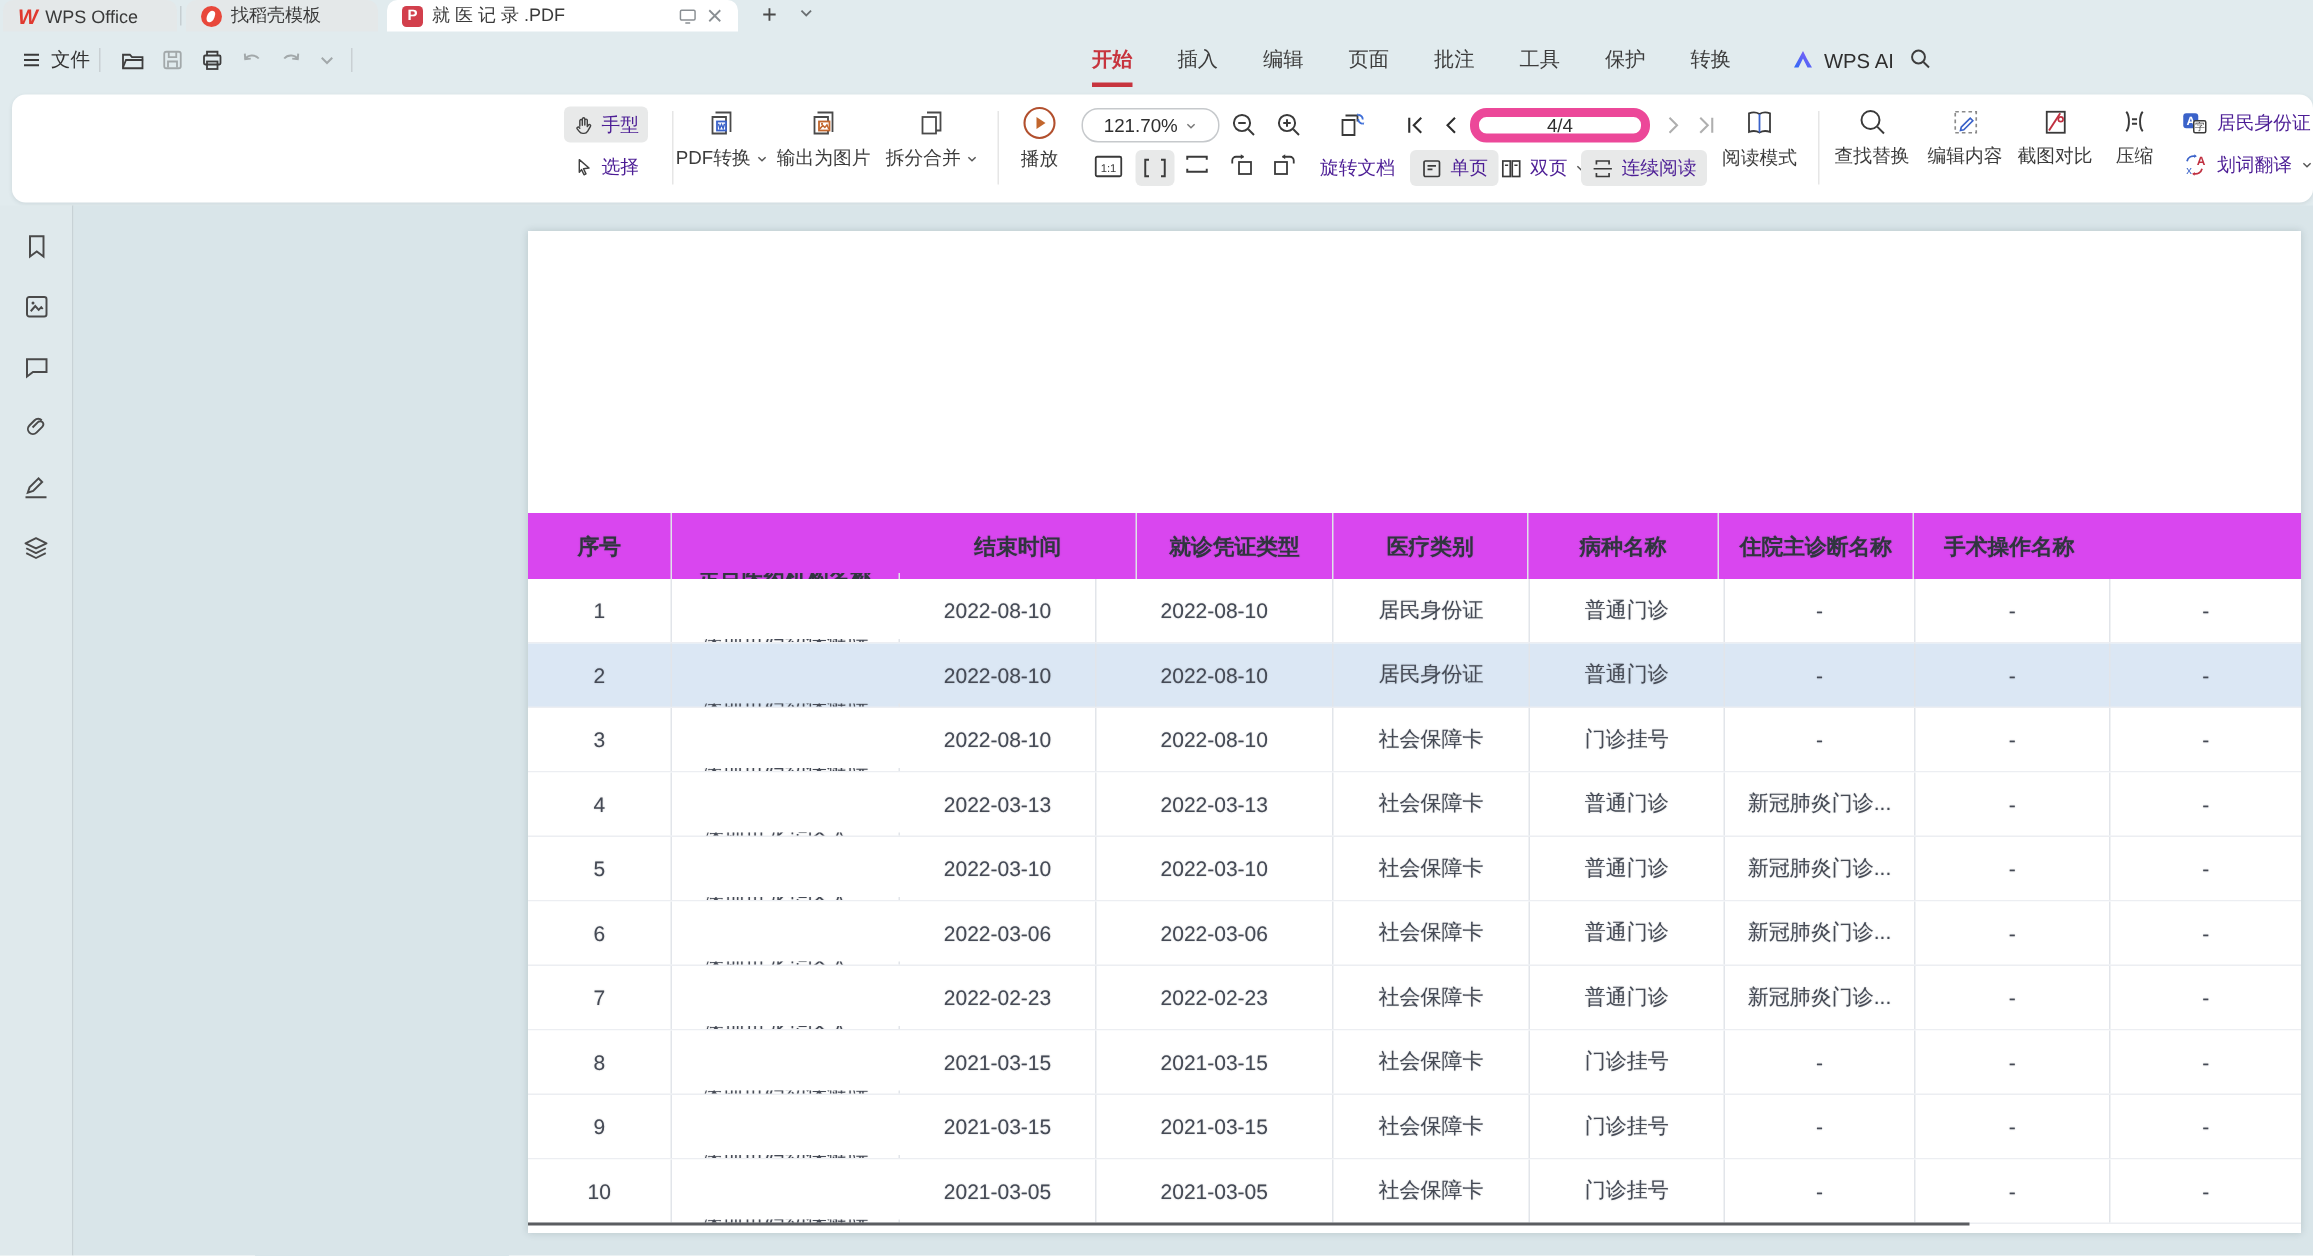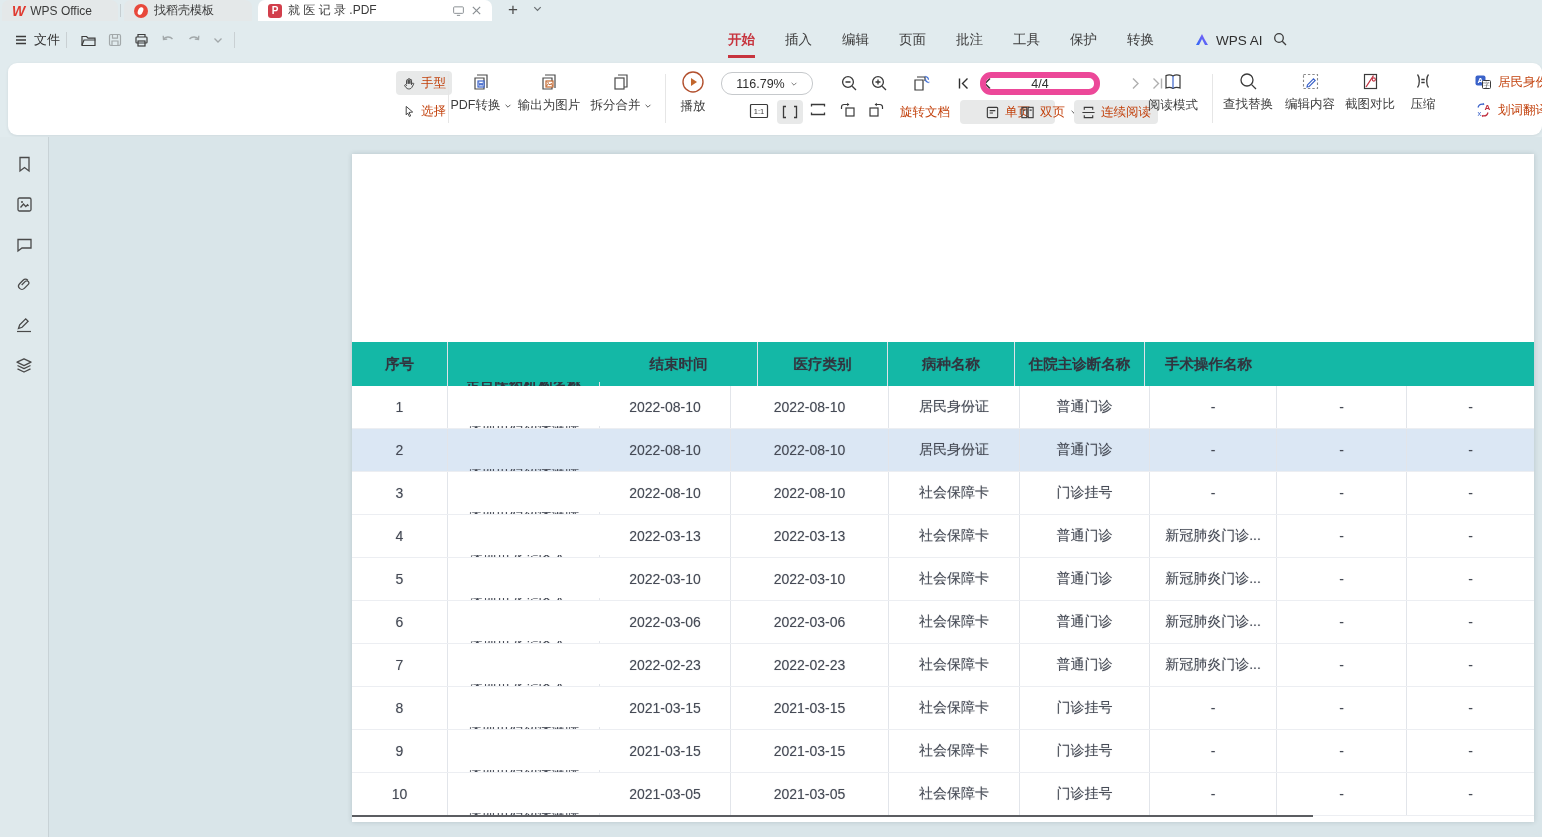--- a/index.html
+++ b/index.html
@@ -32,21 +32,21 @@
   .menu-items { position:absolute; left:728px; top:0; height:38px; display:flex; align-items:center; gap:30px; }
   .menu-item { position:relative; font-size:13.5px; color:#3c3c3c; height:38px; display:flex; align-items:center; }
   .menu-item.active { color:#c7343e; font-weight:bold; }
   .menu-item.active::after { content:''; position:absolute; left:0; right:0; bottom:1px; height:3px; background:#c7343e; }
   .wpsai { position:absolute; left:1194px; top:0; height:38px; display:flex; align-items:center; gap:6px; font-size:13.5px; color:#2f2f2f; }
   .msearch { position:absolute; left:1272px; top:10px; }
 
   
   .ribbon { position:absolute; left:8px; top:63px; width:1534px; height:72px; background:#fff;
             border-radius:9px; box-shadow:0 1px 3px rgba(40,60,70,.10); }
-  .rb { position:absolute; display:flex; align-items:center; gap:5px; font-size:12.5px; color:#c2410c; white-space:nowrap;margin-left:20px; }
+  .rb { position:absolute; display:flex; align-items:center; gap:5px; font-size:12.5px; color:#4c1d95; white-space:nowrap; }
   .pill { background:#e8e9e9; border-radius:4px; }
   .rcol { position:absolute; display:flex; flex-direction:column; align-items:center; gap:4px; font-size:12.5px; color:#3c3c3c; }
   .rdiv { position:absolute; top:11px; width:1px; height:49px; background:#e6e6e6; }
   .chev { display:inline-block; width:8px; height:8px; }
   .zoombox { position:absolute; left:713px; top:9px; width:92px; height:23px; border:1px solid #c6c9cc; border-radius:11px;
              display:flex; align-items:center; justify-content:center; gap:5px; font-size:12.5px; color:#2f2f2f; }
   .pagebox { position:absolute; left:972px; top:9px; width:120px; height:23px; border:6px solid #ec4899; border-radius:11px;
              display:flex; align-items:center; justify-content:center; font-size:12.5px; color:#2f2f2f; }
   .dim { opacity:.38; }
 
@@ -55,21 +55,21 @@
              display:flex; flex-direction:column; align-items:center; padding-top:18px; gap:21px; }
 
   
   .canvas { position:absolute; left:49px; top:137px; width:1493px; height:700px; background:#d9e5e9; }
   .page { position:absolute; left:352px; top:154px; width:1182px; height:668px; background:#ffffff;
           box-shadow:0 0 5px rgba(30,50,60,.18); }
 
   
   .dtable { position:absolute; left:352px; top:342px; width:1182px; color:#454a55; }
   .trh, .tr { display:flex; width:1182px; }
-  .trh { height:44px; background:#14b8a6; }
+  .trh { height:44px; background:#d946ef; }
   .tr  { height:43px; background:#fff; border-bottom:1px solid #eceef2; }
   .tr.hl { background:#dbe7f4; }
   .th, .td { display:flex; align-items:center; justify-content:center; border-right:1px solid #e2e5ea;
              font-size:14px; text-align:center; overflow:hidden;
              text-shadow:0 0 1px rgba(70,75,85,.38); }
   .th { font-weight:bold; font-size:14.5px; color:#30353f; border-right:1px solid #dfe2e8; }
   .c0{width:96px;} .c1{width:152px;margin-top:40px;} .c2{width:131px;} .c3{width:158px;text-align:center;} .c4{width:131px;}
   .c5{width:130px;} .c6{width:127px;} .c7{width:130px;} .c8{width:127px; border-right:none;}
   .dtable::after { content:''; position:absolute; left:0; bottom:-1px; width:961px; height:2px; background:#5b5d61; }
 
@@ -254,21 +254,21 @@
 
     <div class="rcol" style="left:664px; top:7px; width:42px;">
       <svg width="24" height="24" viewBox="0 0 24 24" fill="none">
         <circle cx="12" cy="12" r="10" stroke="#b2502e" stroke-width="1.4"></circle>
         <path d="M10 8l6 4-6 4z" fill="#c2662d"></path>
       </svg>
       <span>播放</span>
     </div>
 
     <div class="zoombox">
-      <span>116.79%</span>
+      <span>121.70%</span>
       <svg class="chev" viewBox="0 0 10 10" fill="none" stroke="#777" stroke-width="1.2">
           <path d="M2 3.5l3 3 3-3"></path>
         </svg>
     </div>
     <div class="rb" style="left:812px; top:11px;">
       <svg width="19" height="19" viewBox="0 0 19 19" fill="none" stroke="#3a3a3a" stroke-width="1.3">
           <circle cx="8" cy="8" r="5.4"></circle>
           <path d="M12.2 12.2L16 16M5.5 8h5"></path>
         </svg>
     </div>
@@ -337,21 +337,21 @@
     <div class="rb" style="left:839px; top:38px;">
       <svg width="18" height="17" viewBox="0 0 18 17" fill="none" stroke="#3a3a3a" stroke-width="1.2">
           <rect x="3" y="7" width="8" height="8"></rect>
           <path d="M8 3.5h5A2.5 2.5 0 0 1 15.5 6v2"></path>
           <path d="M9.8 1.8L7.6 3.5 9.8 5.2z" fill="#3a3a3a" stroke="none"></path>
         </svg>
     </div>
     <div class="rb" style="left:872px; top:41px;">
       <span>旋转文档</span>
     </div>
-    <div class="rb pill" style="left:932px; top:37px; height:24px; padding:0 25px;">
+    <div class="rb pill" style="left:932px; top:37px; height:24px; padding:0 7px;">
       <svg width="15" height="15" viewBox="0 0 16 16" fill="none" stroke="#3a3a3a" stroke-width="1.2">
           <rect x="2.5" y="2.5" width="11" height="11" rx="1"></rect>
           <path d="M5 6h6M5 8.5h3.5"></path>
         </svg>
       <span>单页</span>
     </div>
     <div class="rb" style="left:992px; top:37px; height:24px;">
       <svg width="15" height="15" viewBox="0 0 16 16" fill="none" stroke="#3a3a3a" stroke-width="1.2">
           <rect x="2" y="2.5" width="5.3" height="11"></rect>
           <rect x="8.7" y="2.5" width="5.3" height="11"></rect>
@@ -470,20 +470,21 @@
 
   <div class="canvas">
     <div class="page" style="left:303px; top:17px;"></div>
   </div>
 
   <div class="dtable">
     <div class="trh">
         <div class="th c0">序号</div>
         <div class="th c1">定点医药机构名称</div>
         <div class="th c3">结束时间</div>
+        <div class="th c4">就诊凭证类型</div>
         <div class="th c5">医疗类别</div>
         <div class="th c6">病种名称</div>
         <div class="th c7">住院主诊断名称</div>
         <div class="th c8">手术操作名称</div>
       </div>
     <div>
         <div class="tr">
           <div class="td c0">1</div>
           <div class="td c1">深圳市妇幼保健院</div>
           <div class="td c2">2022-08-10</div>

